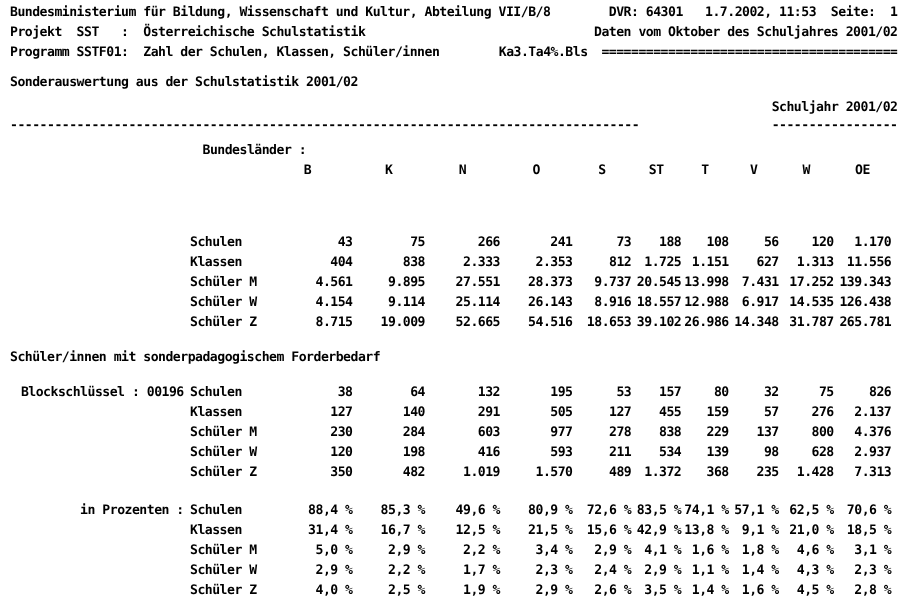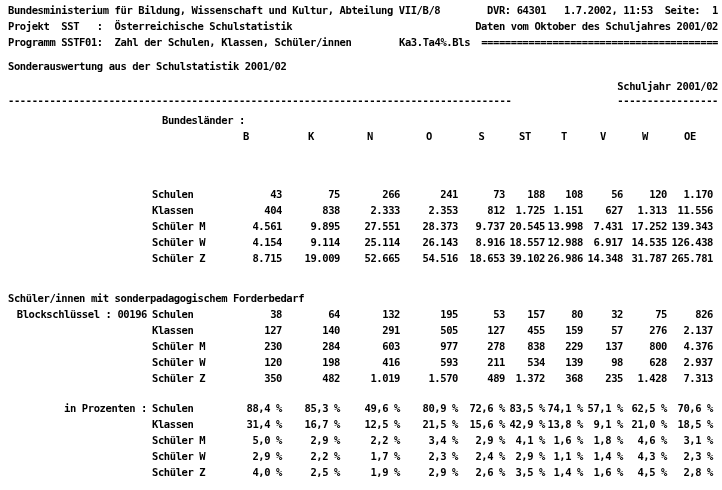--- a/index.html
+++ b/index.html
@@ -37,21 +37,21 @@
   <div class="line right" style="right:4px;top:20px;">Daten vom Oktober des Schuljahres 2001/02</div>
   <div class="line right clip" style="right:4px;top:36px;width:240px;">========================================</div>
 
   <div class="line" style="left:8px;top:60px;">Sonderauswertung aus der Schulstatistik 2001/02</div>
   <div class="line right" style="right:4px;top:80px;">Schuljahr 2001/02</div>
   <div class="line clip" style="left:8px;top:94px;width:503px;">------------------------------------------------------------------------------------------</div>
   <div class="line right clip" style="right:4px;top:94px;width:101px;">-----------------</div>
 
   <div class="line" style="left:145px;top:114px;margin-left:17px;">Bundesländer :</div>
 
-  <div class="line" style="left:8px;top:280px;margin-top:12px;">Schüler/innen mit sonderpadagogischem Forderbedarf</div>
+  <div class="line" style="left:8px;top:280px;">Schüler/innen mit sonderpadagogischem Forderbedarf</div>
 
   <div id="table-root">
       <div class="trow" style="top: 130px;">
         <span class="c-blabel"></span>
         <span class="c-rlabel"></span>
         <span class="c-num c-head">B</span>
         <span class="c-num c-head">K</span>
         <span class="c-num c-head">N</span>
         <span class="c-num c-head">O</span>
         <span class="c-num c-head">S</span>

